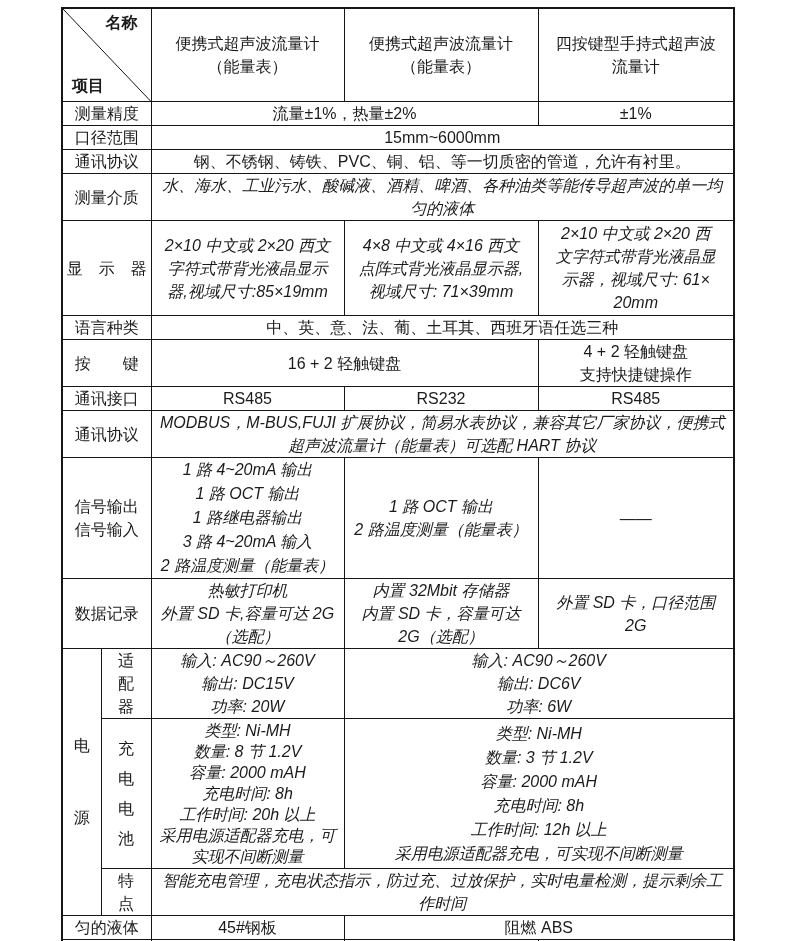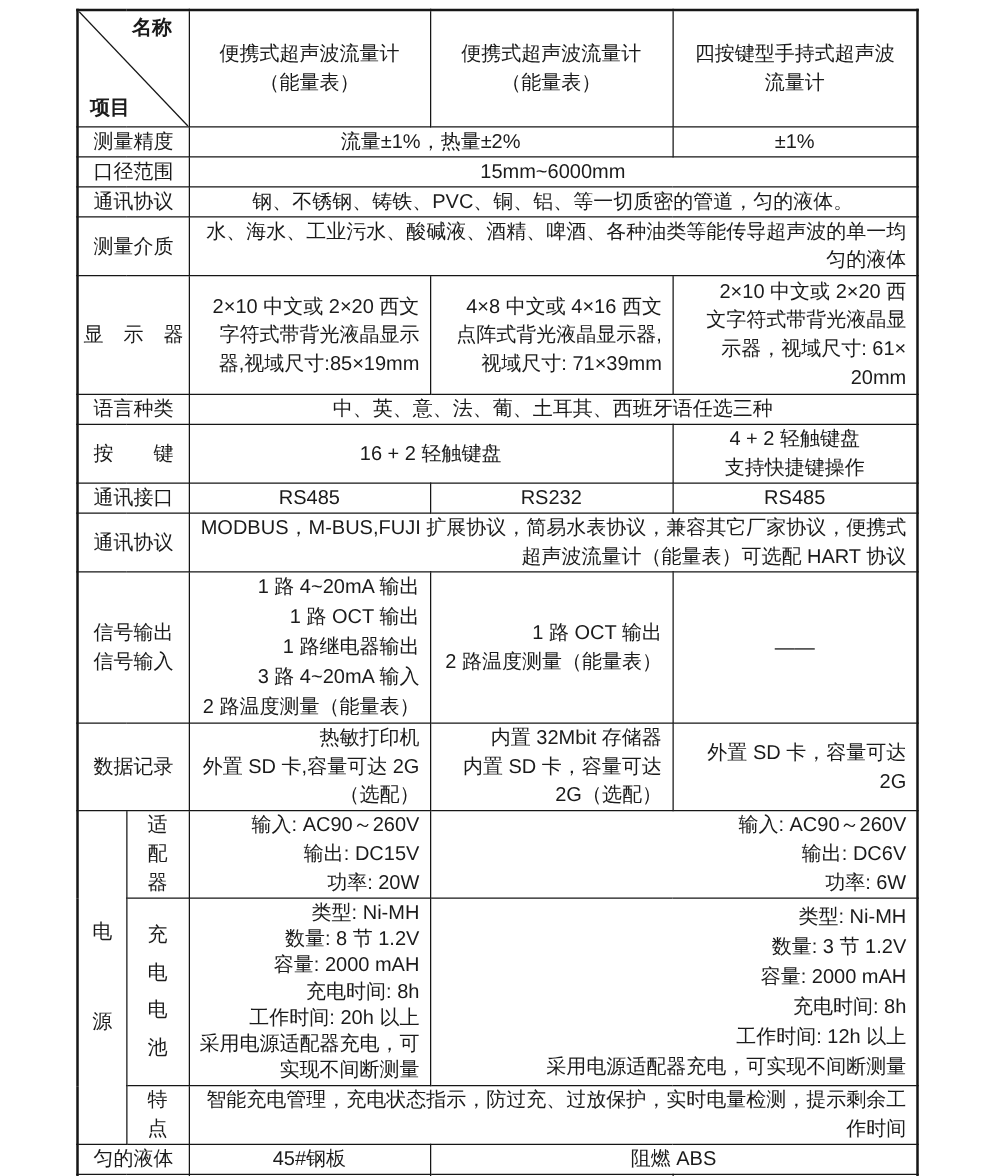--- a/index.html
+++ b/index.html
@@ -4,21 +4,21 @@
 <style>
   html,body{margin:0;padding:0;background:#ffffff;}
   .page{position:relative;width:799px;height:941px;background:#ffffff;overflow:hidden;
         font-family:"Liberation Sans","DejaVu Sans",sans-serif;color:#1b1b1b;}
   table.spec{position:absolute;left:61px;top:7px;width:672px;
         border-collapse:collapse;table-layout:fixed;
         border:2px solid #161616;}
   td{border:1px solid #161616;vertical-align:middle;text-align:center;
      white-space:pre-line;font-size:16px;line-height:23px;padding:0 6px;
      overflow:hidden;word-break:break-all;}
-  td.left{text-align:right;padding:0 8px;}
+  td.left{text-align:center;padding:0 8px;font-style:italic;}
   td.th{font-weight:normal;}
   td.lbl{padding:0 2px;}
   td.corner{position:relative;padding:0;}
   .corner svg{position:absolute;left:0;top:0;width:100%;height:100%;display:block;}
   .c-top{position:absolute;top:2px;right:13px;font-weight:bold;}
   .c-bot{position:absolute;bottom:2px;left:9px;font-weight:bold;font-family:Liberation Mono, monospace;}
   td.vpow{line-height:72px;padding:0;}
   td.vbat{line-height:30px;padding:0;}
   td.vlab{padding:0;}
   td.tight{line-height:21px;}
@@ -60,21 +60,21 @@
       <td>±1%</td>
     </tr>
 
     <tr style="height:22px">
       <td colspan="2" class="lbl">口径范围</td>
       <td colspan="3">15mm~6000mm</td>
     </tr>
 
     <tr style="height:22px">
       <td colspan="2" class="lbl">通讯协议</td>
-      <td colspan="3">钢、不锈钢、铸铁、PVC、铜、铝、等一切质密的管道，匀的液体。</td>
+      <td colspan="3">钢、不锈钢、铸铁、PVC、铜、铝、等一切质密的管道，允许有衬里。</td>
     </tr>
 
     <tr style="height:46px">
       <td colspan="2" class="lbl">测量介质</td>
       <td colspan="3" class="left">水、海水、工业污水、酸碱液、酒精、啤酒、各种油类等能传导超声波的单一均
 匀的液体</td>
     </tr>
 
     <tr style="height:95px">
       <td colspan="2" class="lbl">显　示　器</td>
@@ -129,21 +129,21 @@
     </tr>
 
     <tr style="height:68px">
       <td colspan="2" class="lbl">数据记录</td>
       <td class="left">热敏打印机
 外置 SD 卡,容量可达 2G
 （选配）</td>
       <td class="left">内置 32Mbit 存储器
 内置 SD 卡，容量可达
 2G（选配）</td>
-      <td class="left">外置 SD 卡，容量可达
+      <td class="left">外置 SD 卡，口径范围
 2G</td>
     </tr>
 
     <tr style="height:68px">
       <td rowspan="3" class="vpow">电
 源</td>
       <td class="vlab">适
 配
 器</td>
       <td class="left">输入: AC90～260V

